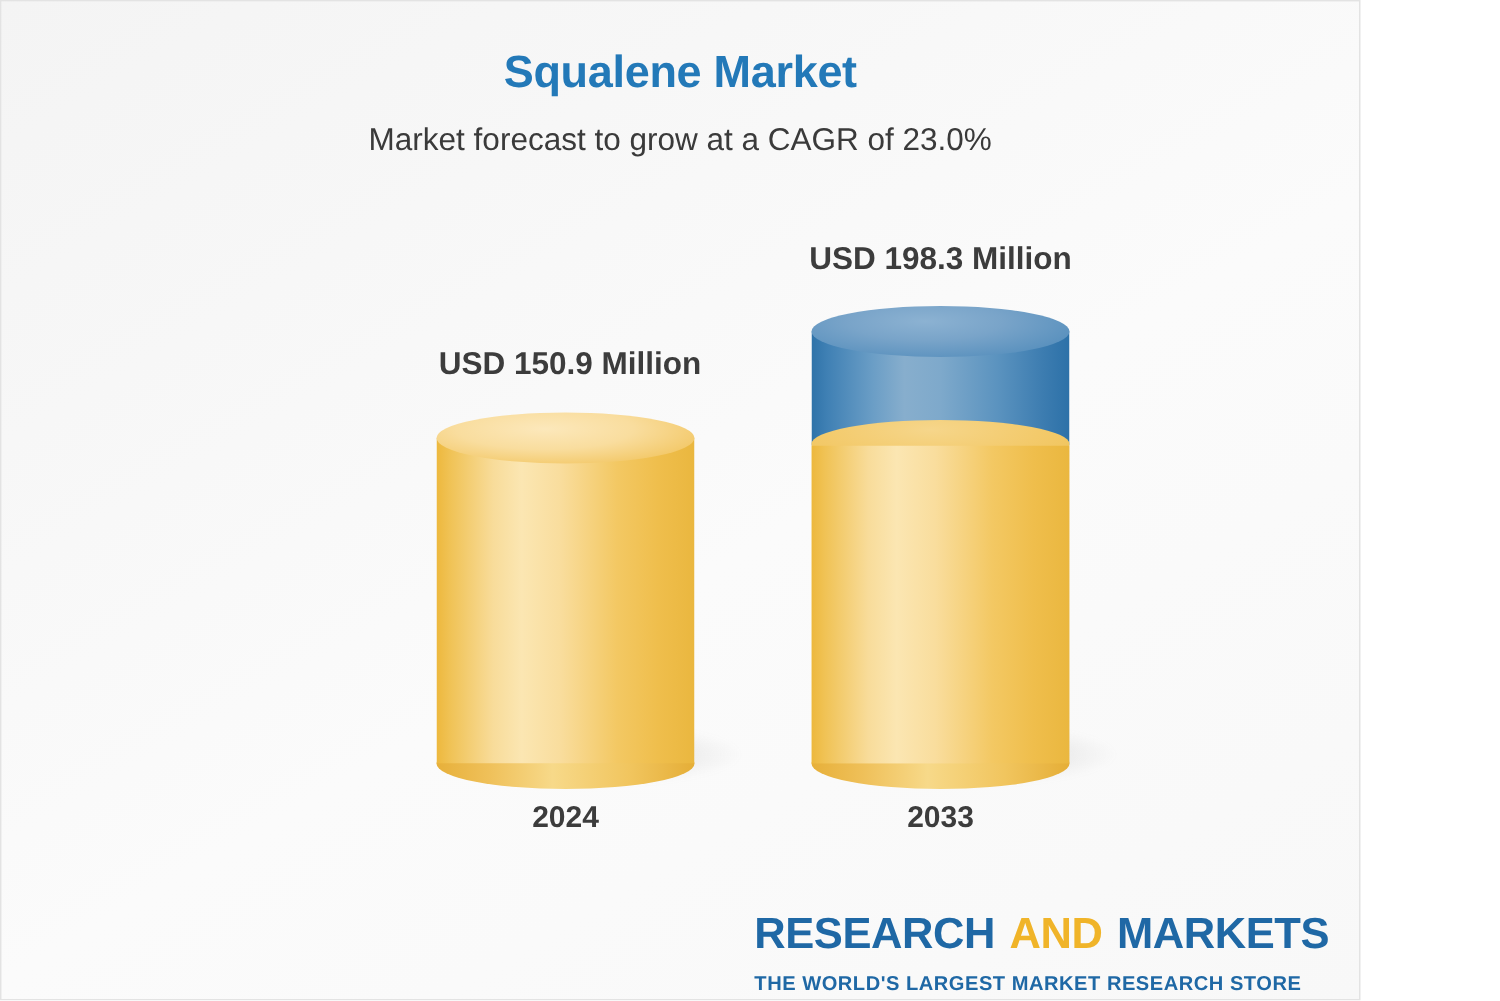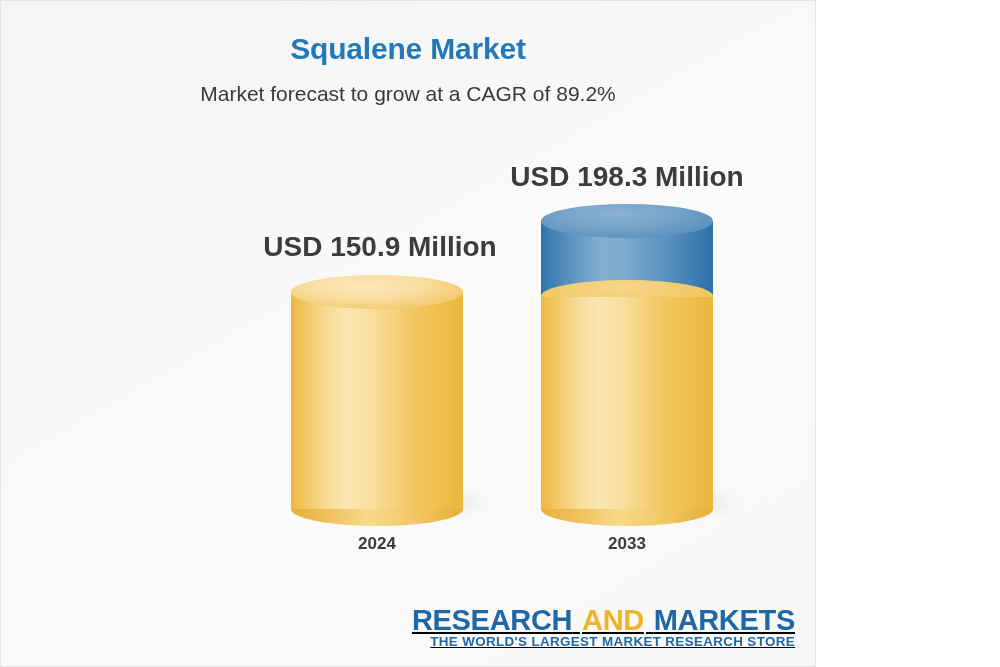--- a/index.html
+++ b/index.html
@@ -6,21 +6,21 @@
     margin: 0;
     padding: 0;
     background: #ffffff;
   }
   body {
     font-family: "Liberation Sans", sans-serif;
   }
 
   .canvas {
     position: relative;
-    width: 816px;
+    width: 907px;
     height: 667px;
     box-sizing: border-box;
     border: 1px solid #e3e3e3;
     background: linear-gradient(150deg, #f4f4f4 0%, #f7f7f7 25%, #fbfbfb 55%, #f8f8f8 100%);
     overflow: hidden;
   }
 
   
   .header {
     position: absolute;
@@ -55,32 +55,32 @@
 
   .bar-group {
     position: absolute;
   }
 
   
   .value-label {
     position: absolute;
     width: 340px;
     text-align: center;
-    font-size: 28px;
+    font-size: 21px;
     font-weight: bold;
     color: #3c3c3c;
     white-space: nowrap;
   }
 
   
   .cat-label {
     position: absolute;
     width: 340px;
     text-align: center;
-    font-size: 17px;
+    font-size: 20px;
     font-weight: bold;
     color: #3c3c3c;
   }
 
   
   .cylinder {
     position: absolute;
   }
 
   
@@ -182,51 +182,49 @@
     left: 28px;
     bottom: 22px;
     font-size: 16.5px;
     color: #8d8f94;
     letter-spacing: 0.1px;
   }
 
   .logo {
     position: absolute;
     right: 20px;
-    bottom: 18px;
-    text-align: right;
+    bottom: 4px;
     line-height: 1;
-    text-decoration: underline;
   }
   .logo-main {
     font-size: 29px;
     font-weight: bold;
     letter-spacing: -0.3px;
     white-space: nowrap;
   }
   .logo-word-research { color: #1f68a5; }
   .logo-word-and { color: #f0b429; padding: 0 2px; }
   .logo-word-markets { color: #1f68a5; }
   .logo-tagline {
-    margin-top: 0;
+    margin-top: 11px;
     font-size: 13.4px;
     font-weight: bold;
     color: #1f68a5;
     letter-spacing: 0.35px;
     white-space: nowrap;
   }
 </style>
 </head>
 <body>
 
 <div class="canvas">
 
   <div class="header">
     <div class="chart-title">Squalene Market</div>
-    <div class="chart-subtitle">Market forecast to grow at a CAGR of 89.2%</div>
+    <div class="chart-subtitle">Market forecast to grow at a CAGR of 23.0%</div>
   </div>
 
   <div class="plot">
 
     <div class="bar-group">
 
       <div class="value-label" style="left:209px; top:230px;">USD 150.9 Million</div>
 
       <div class="cylinder">
 

